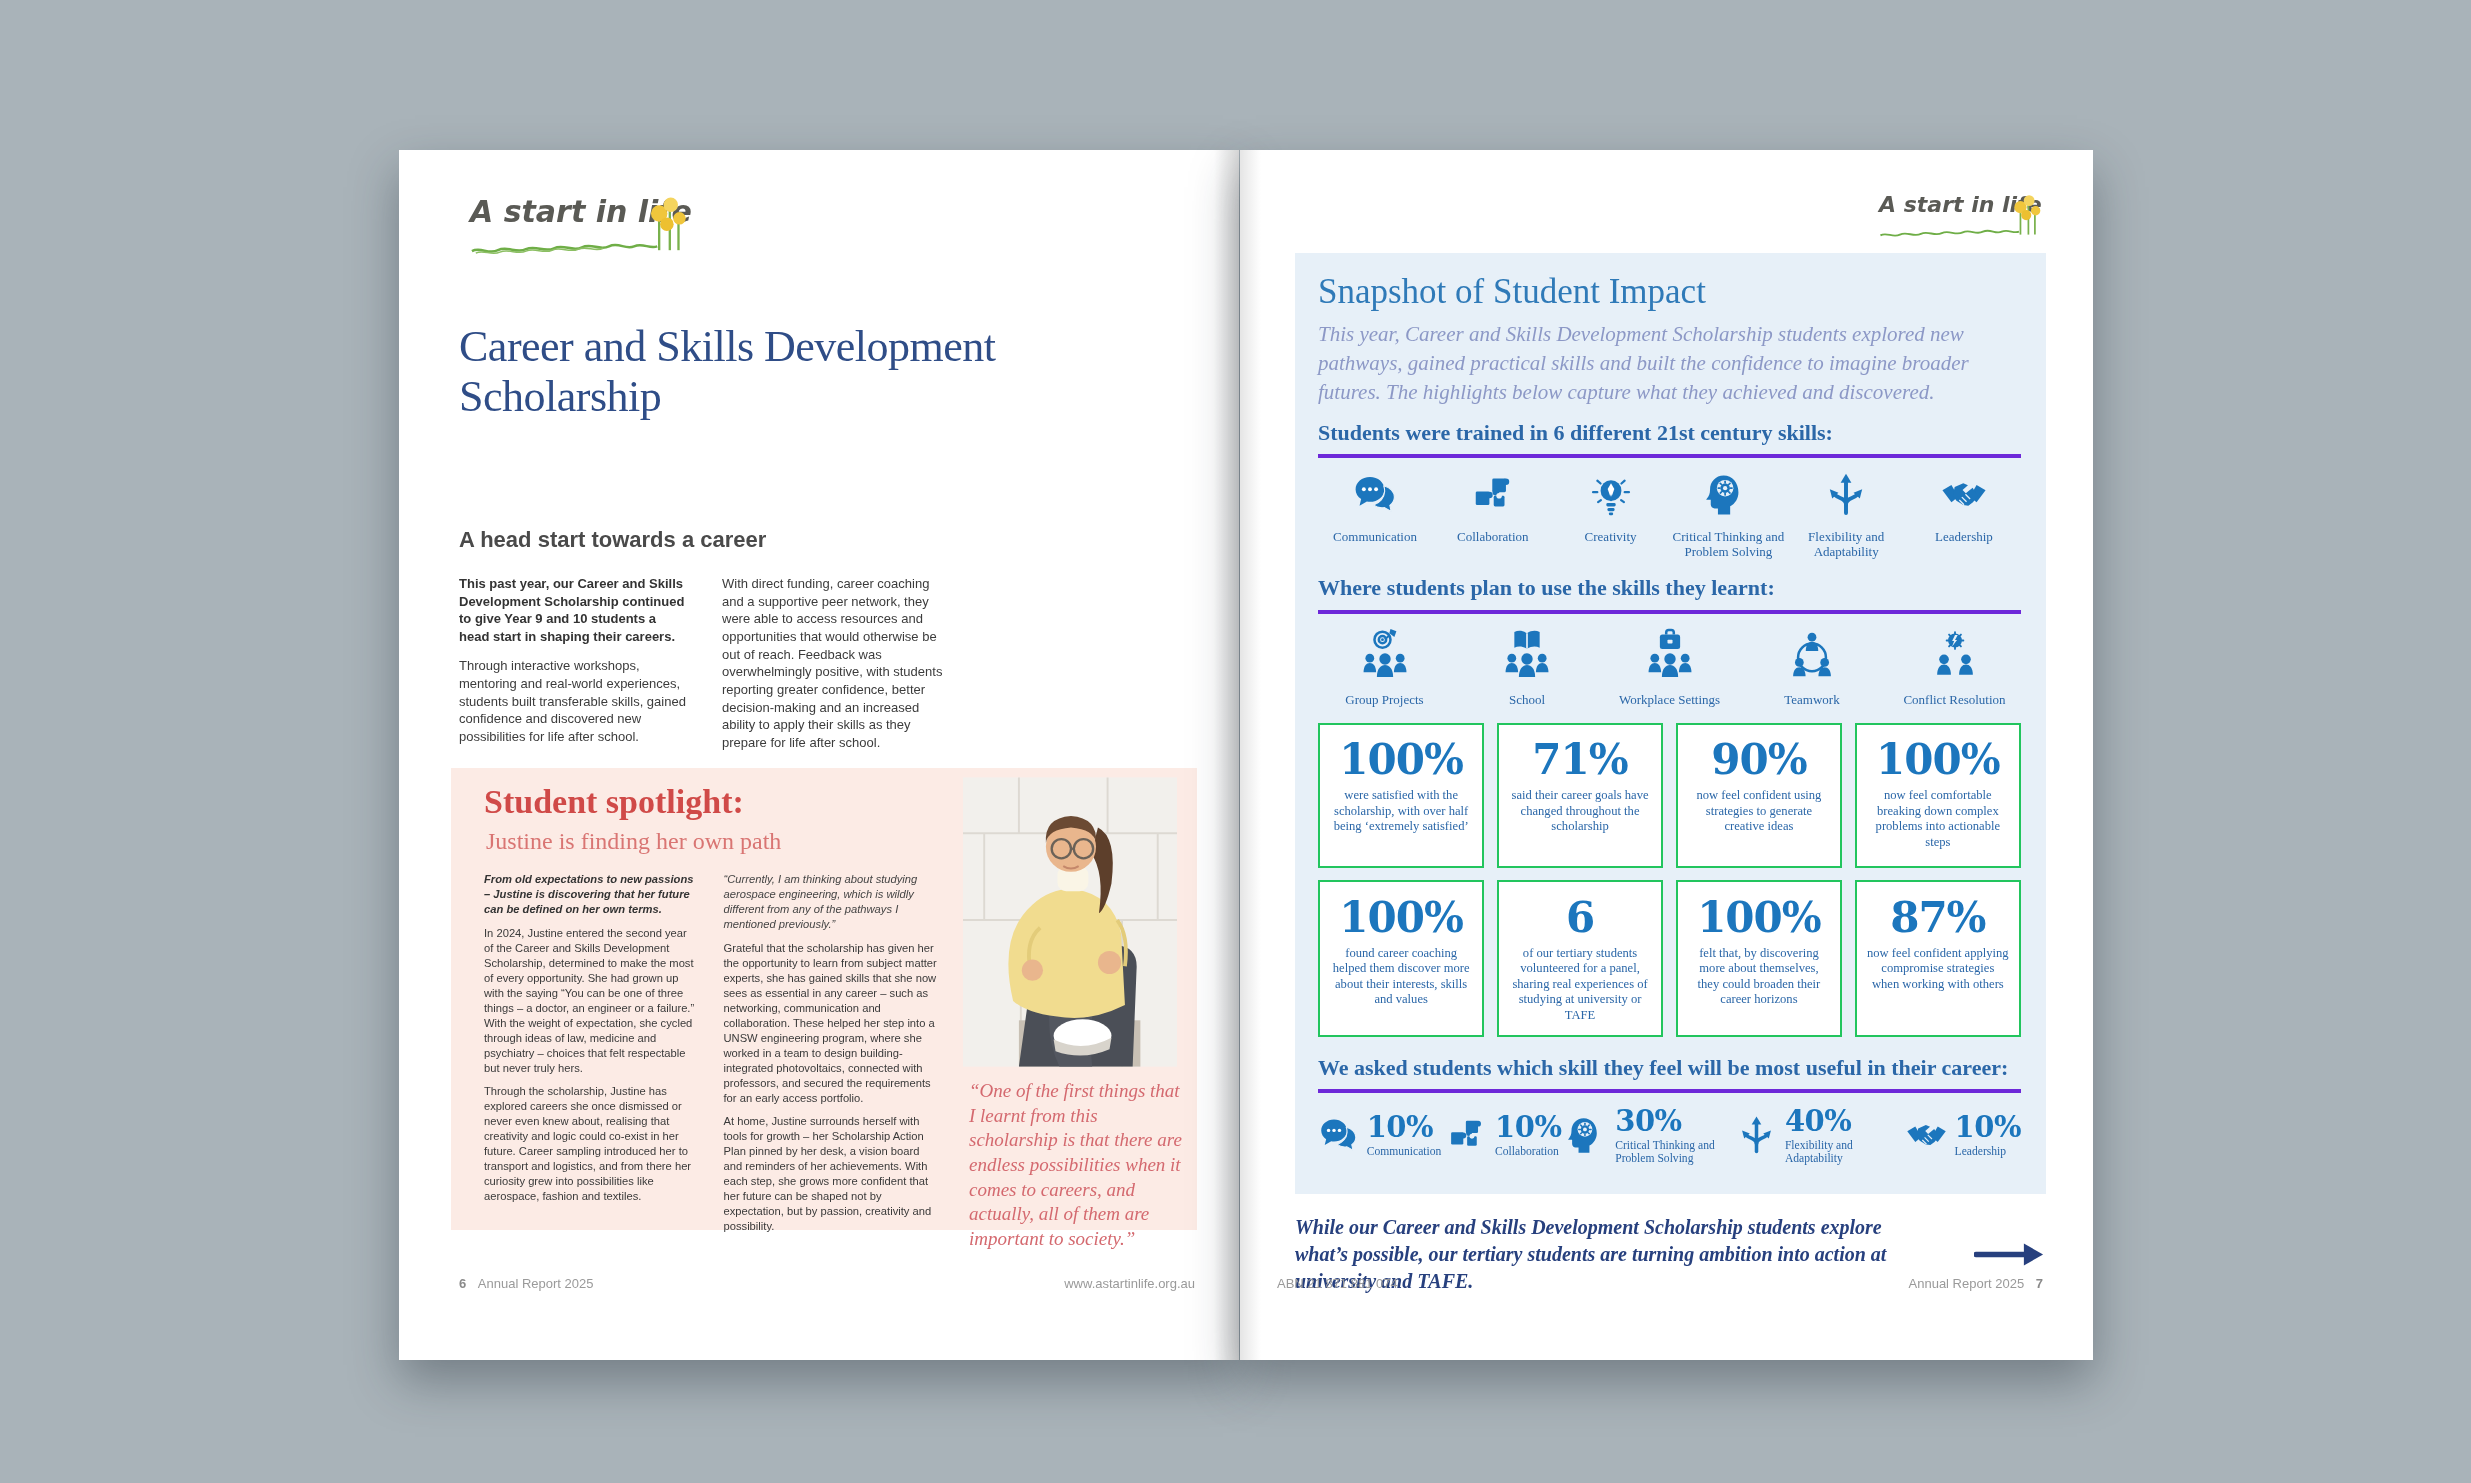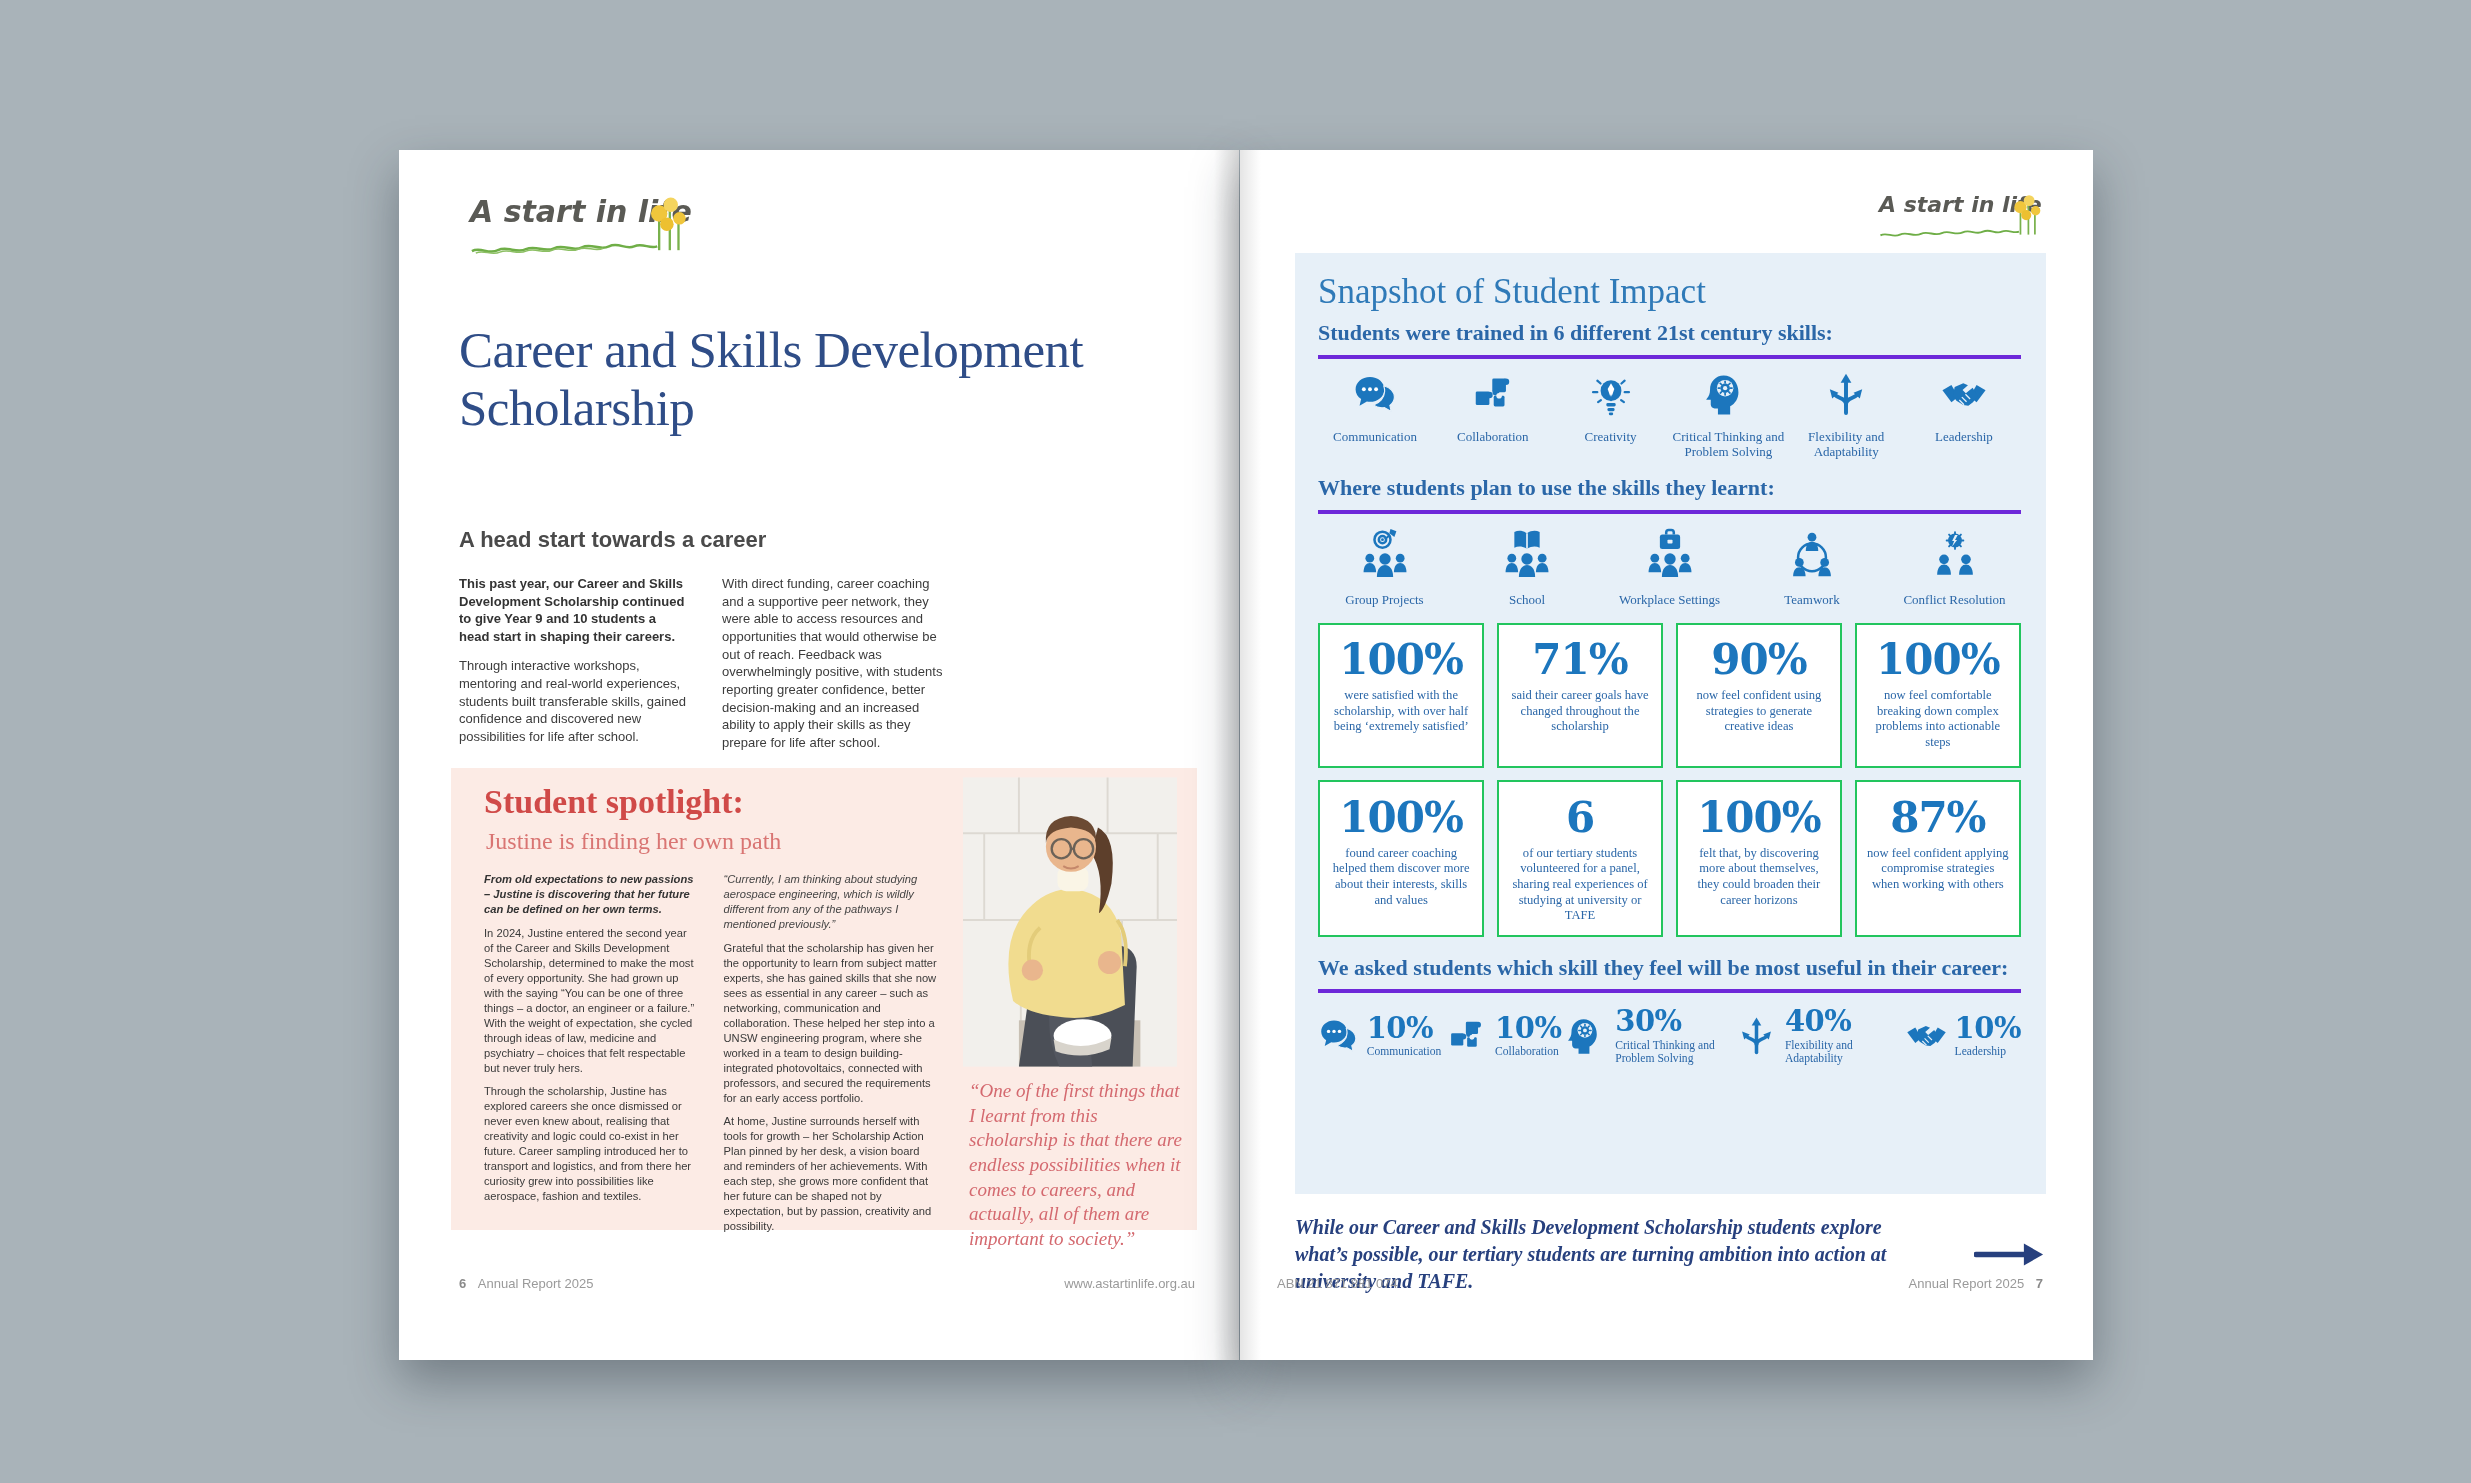--- a/index.html
+++ b/index.html
@@ -33,21 +33,21 @@
     color:#5a5a55; display:block; white-space:nowrap;
   }
   .logo-lp .logo-text{ font-size:30px; }
   .logo-rp .logo-text{ font-size:22px; }
   .logo svg { position:absolute; left:0; top:0; width:100%; height:100%; overflow:visible; }
 
   
   .lp-title{
     position:absolute; left:60px; top:172px; width:676px;
     font-family:"Liberation Serif", serif; font-weight:400;
-    font-size:51px; line-height:1.13; color:#2f4d87; letter-spacing:-0.5px;
+    font-size:44px; line-height:1.13; color:#2f4d87; letter-spacing:-0.5px;
   }
   .lp-subtitle{
     position:absolute; left:60px; top:377px;
     font-size:22px; font-weight:700; color:#4a4a4a;
   }
   .lp-intro{ position:absolute; left:60px; top:425px; width:541px; display:flex; gap:35px; }
   .lp-intro .col{ width:228px; }
   .lp-intro p{ font-size:13px; line-height:1.36; color:#3c3c3c; margin-bottom:11.6px; }
   .lp-intro p.lede{ font-weight:700; color:#333; }
 
@@ -260,20 +260,21 @@
       <circle cx="208" cy="11" r="7.5" fill="#f4d45e"></circle>
       <circle cx="217" cy="25" r="6.5" fill="#f0c63c"></circle>
       <circle cx="204" cy="31" r="7" fill="#edc030"></circle>
       <path d="M2 59c9-5 17 4 27-1s19 4 29-1 19 4 29-1 19 4 29-1 18 4 28-1 17 4 26 0 16 3 24 0" fill="none" stroke="#6fae47" stroke-width="2.6"></path>
     </svg>
     <span class="logo-text">A start in life</span>
   </div>
 
   <div class="panel">
     <h1 class="rp-heading">Snapshot of Student Impact</h1>
+    <p class="rp-intro">This year, Career and Skills Development Scholarship students explored new pathways, gained practical skills and built the confidence to imagine broader futures. The highlights below capture what they achieved and discovered.</p>
 
     <div class="sec-heading">Students were trained in 6 different 21st century skills:</div>
     <div class="icon-row row-skills">
       <div class="item">
         <span class="icon"><svg viewBox="0 0 64 64" width="100%" height="100%">
               <g fill="currentColor">
       <path d="M25 7C13.9 7 5 14.7 5 24.2c0 5.5 3 10.4 7.7 13.5L10.5 47l10.2-5.9c1.4.3 2.8.4 4.3.4 11.1 0 20-7.8 20-17.3S36.1 7 25 7z"></path>
       <circle cx="16.5" cy="24" r="2.7" fill="#fff"></circle>
                 <circle cx="25" cy="24" r="2.7" fill="#fff"></circle>
                 <circle cx="33.5" cy="24" r="2.7" fill="#fff"></circle>

